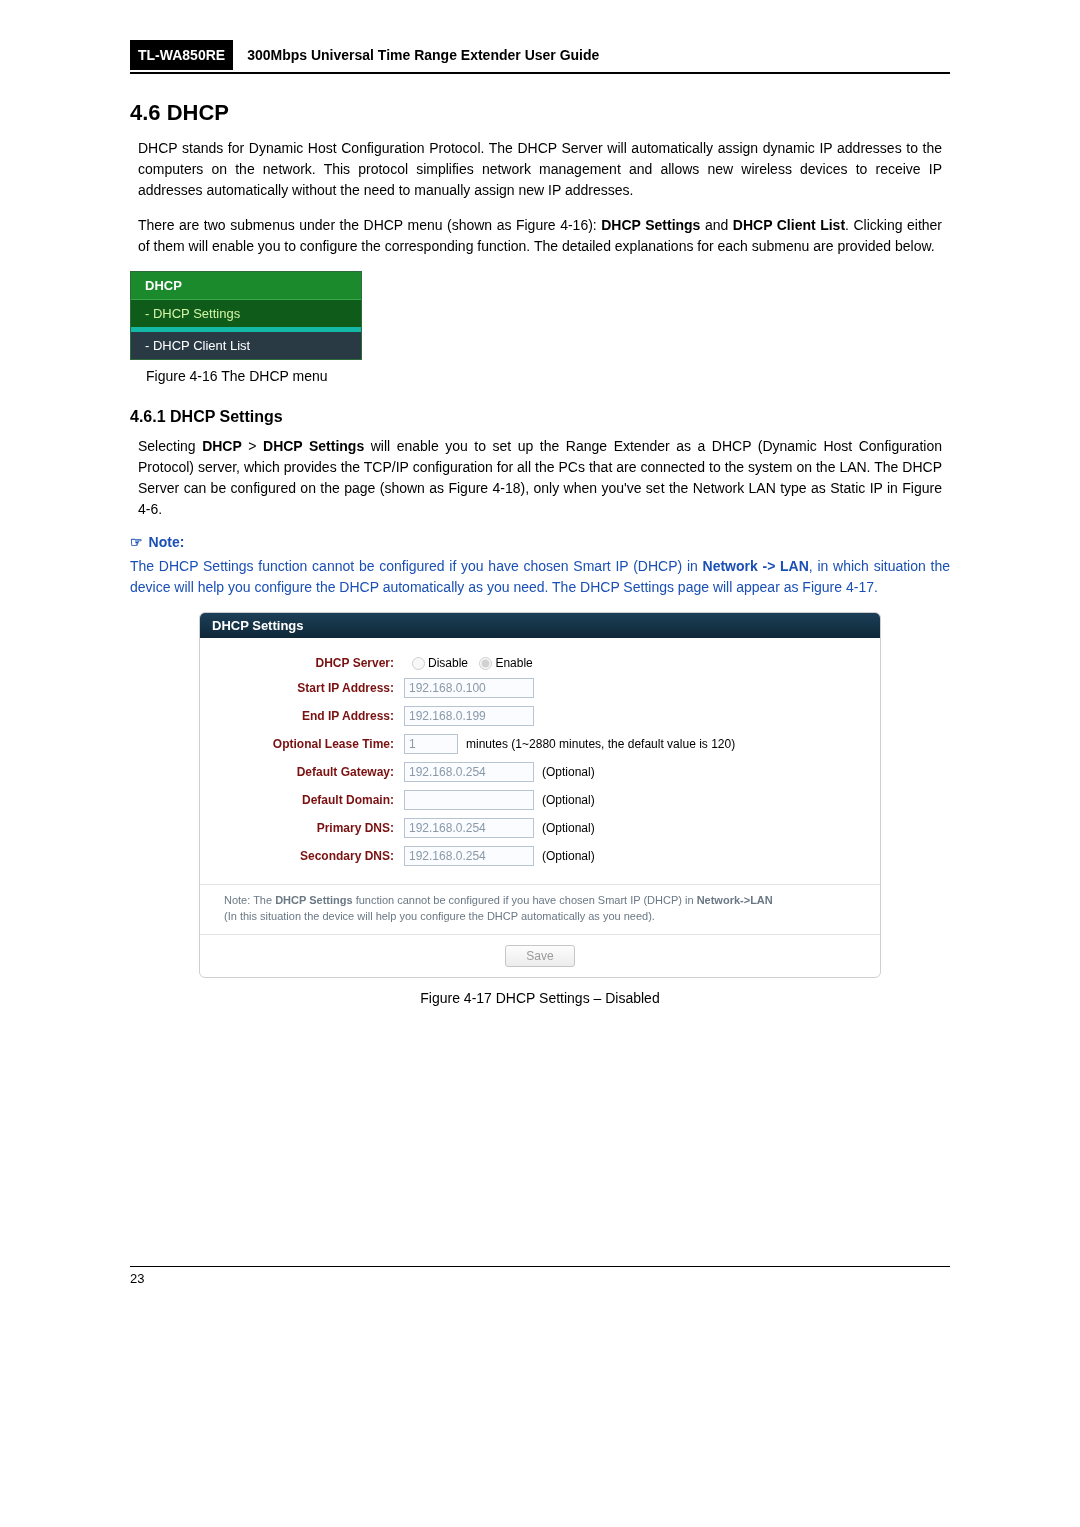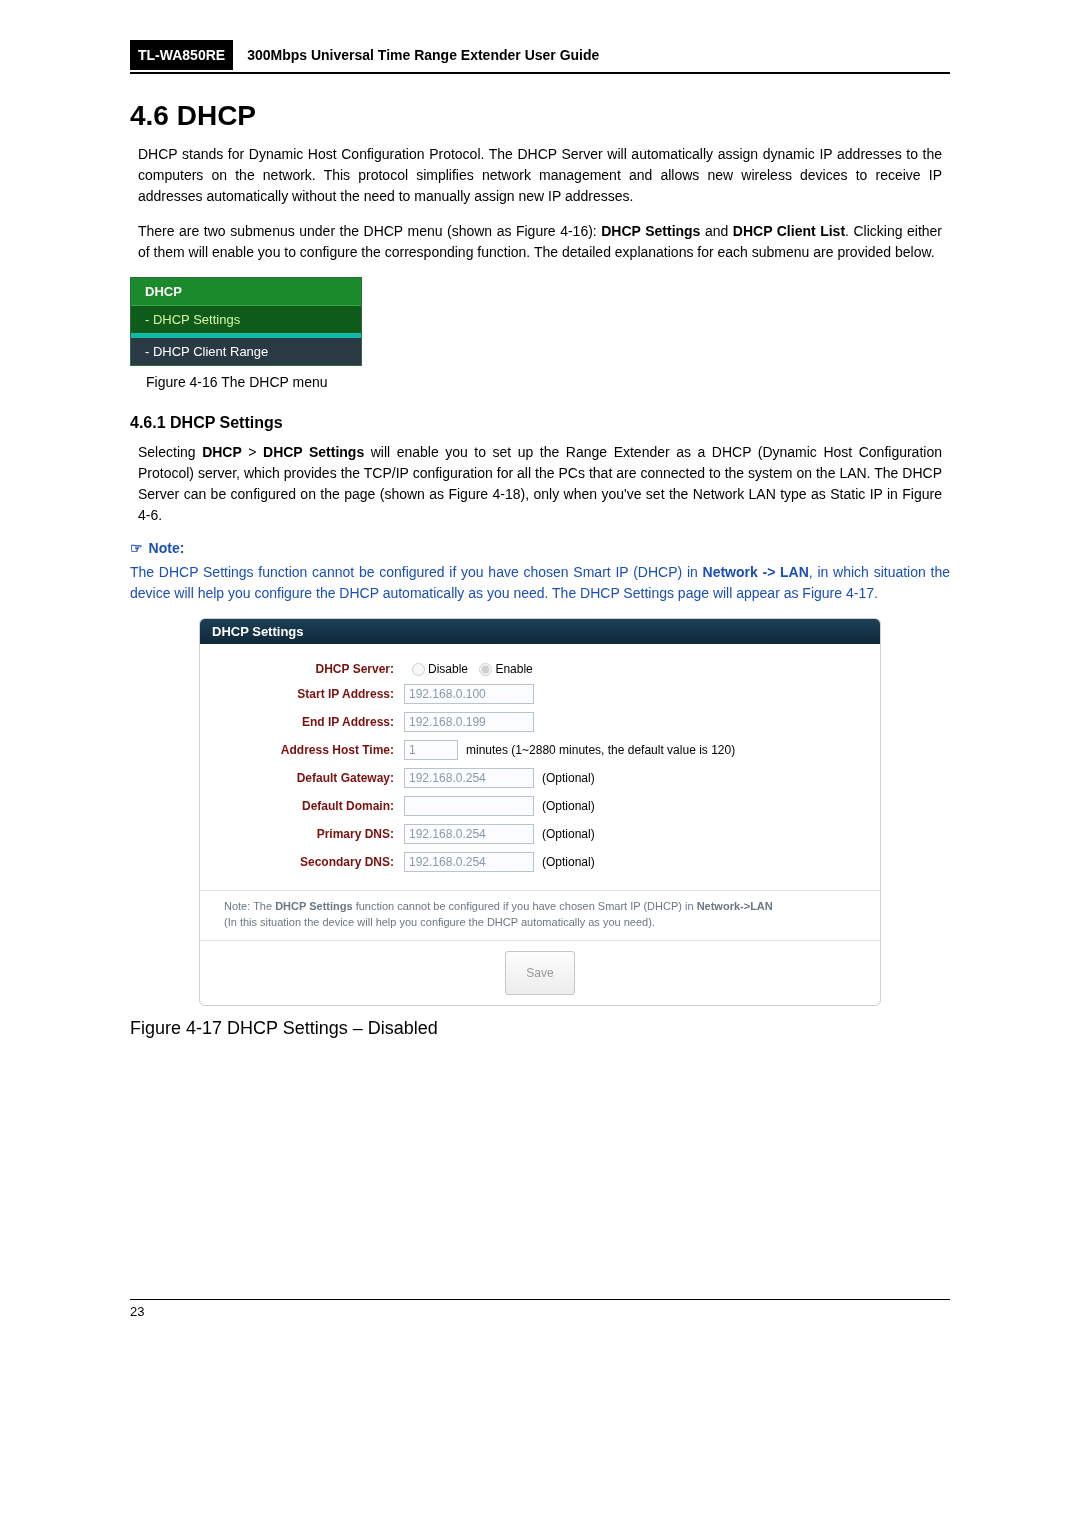--- a/index.html
+++ b/index.html
@@ -1,24 +1,24 @@
 <!DOCTYPE html>
 <html><head>
 <meta charset="utf-8">
 <style>
 body{margin:0;font-family:Arial,Helvetica,sans-serif;font-size:14px;color:#000;background:#fff}
 .page{width:820px;margin:0 auto;padding:40px 40px 0}
 .topband{display:flex;align-items:center;margin-bottom:2px}
 .topband .model{background:#000;color:#fff;font-weight:bold;padding:7px 8px;font-size:14px}
 .topband .title{font-weight:bold;font-size:14px;padding-left:14px}
 .hr1{border-top:2px solid #000;margin:0 0 26px}
-h2{font-size:28px;font-family:Arial;font-weight:bold;margin:4px 0 12px}
+h2{font-size:22px;font-family:Arial;font-weight:bold;margin:4px 0 12px}
 h3{font-size:16px;font-weight:bold;margin:24px 0 10px}
 p{line-height:1.5;text-align:justify;margin:0 8px 14px}
-.caption{text-align:left;margin:10px 0 0;font-size:18px}
+.caption{text-align:center;margin:10px 0 0;font-size:14px}
 .caption-left{margin:8px 0 0 16px;font-size:14px}
 .menu{width:230px;border:1px solid #2d6b3a;margin-top:12px}
 .menu div{padding:6px 14px;font-size:13px}
 .menu .hd{background:#1a8a2c;color:#fff;font-weight:bold;border-bottom:1px solid #3aa84a}
 .menu .sel{background:#0f5b1a;color:#d4f5a6;border-bottom:5px solid #14b8a6}
 .menu .item{background:#2a3a45;color:#fff}
 .note{font-weight:bold;color:#1a4fb5;margin:12px 0 6px}
 .note .hand{margin-right:6px}
 .bluep{color:#1a4fb5;text-align:justify;line-height:1.5;margin:0 0 14px}
 .panel{border:1px solid #cfcfcf;border-radius:6px;width:680px;margin:0 auto 12px;overflow:hidden}
@@ -26,21 +26,21 @@
 .panel-body{padding:18px 24px 10px}
 .row{display:flex;align-items:center;margin:0 0 8px}
 .row label{width:170px;text-align:right;color:#7a1010;font-weight:bold;font-size:12px;padding-right:10px}
 .row input[type=text]{width:120px;border:1px solid #b8c5d0;background:#fafcff;color:#8a9aa8;font-size:12px;padding:2px 4px}
 .row input.small{width:44px}
 .hint{color:#000;font-size:12px;margin-left:8px}
 .radio-wrap{font-size:12px;color:#000}
 .radio-wrap input{margin:0 3px 0 8px;vertical-align:middle}
 .panel-note{font-size:11px;color:#6a7885;border-top:1px solid #e4e4e4;padding:8px 24px 10px;line-height:1.4}
 .panel-foot{border-top:1px solid #e4e4e4;padding:10px 0;text-align:center}
-.panel-foot button{background:linear-gradient(#fdfdfd,#ececec);border:1px solid #c6c6c6;border-radius:3px;padding:14px 20px;color:#9a9a9a;font-size:12px}
+.panel-foot button{background:linear-gradient(#fdfdfd,#ececec);border:1px solid #c6c6c6;border-radius:3px;padding:3px 20px;color:#9a9a9a;font-size:12px}
 .footer-line{border-top:1px solid #000;margin-top:260px}
 .page-num{font-size:13px;padding:4px 0 20px}
 </style>
 </head>
 <body>
 
 <div class="page">
   <div class="topband">
     <span class="model">TL-WA850RE</span>
     <span class="title">300Mbps Universal Time Range Extender User Guide</span>
@@ -49,21 +49,21 @@
 
   <h2>4.6   DHCP</h2>
   <p>DHCP stands for Dynamic Host Configuration Protocol. The DHCP Server will automatically assign dynamic IP addresses to the computers on the network. This protocol simplifies network management and allows new wireless devices to receive IP addresses automatically without the need to manually assign new IP addresses.</p>
   <p>
     <span>There are two submenus under the DHCP menu (shown as Figure 4-16): </span><b>DHCP Settings</b><span> and </span><b>DHCP Client List</b><span>. Clicking either of them will enable you to configure the corresponding function. The detailed explanations for each submenu are provided below.</span>
   </p>
 
   <div class="menu">
     <div class="hd">DHCP</div>
     <div class="sel">- DHCP Settings</div>
-    <div class="item">- DHCP Client Range</div>
+    <div class="item">- DHCP Client List</div>
   </div>
   <div class="caption-left">Figure 4-16 The DHCP menu</div>
 
   <h3>4.6.1  DHCP Settings</h3>
   <p>
     <span>Selecting </span><b>DHCP</b><span> &gt; </span><b>DHCP Settings</b><span> will enable you to set up the Range Extender as a DHCP (Dynamic Host Configuration Protocol) server, which provides the TCP/IP configuration for all the PCs that are connected to the system on the LAN. The DHCP Server can be configured on the page (shown as Figure 4-18), only when you've set the Network LAN type as Static IP in Figure 4-6.</span>
   </p>
 
   <div class="note">
     <span class="hand">☞</span><span>Note:</span>
@@ -84,21 +84,21 @@
       </div>
       <div class="row">
         <label>Start IP Address:</label>
         <input type="text" disabled="" value="192.168.0.100" style="">
       </div>
       <div class="row">
         <label>End IP Address:</label>
         <input type="text" disabled="" value="192.168.0.199" style="">
       </div>
       <div class="row">
-        <label>Address Host Time:</label>
+        <label>Optional Lease Time:</label>
         <input type="text" class="small" disabled="" value="1" style="">
         <span class="hint">minutes (1~2880 minutes, the default value is 120)</span>
       </div>
       <div class="row">
         <label>Default Gateway:</label>
         <input type="text" disabled="" value="192.168.0.254" style="">
         <span class="hint">(Optional)</span>
       </div>
       <div class="row">
         <label>Default Domain:</label>

